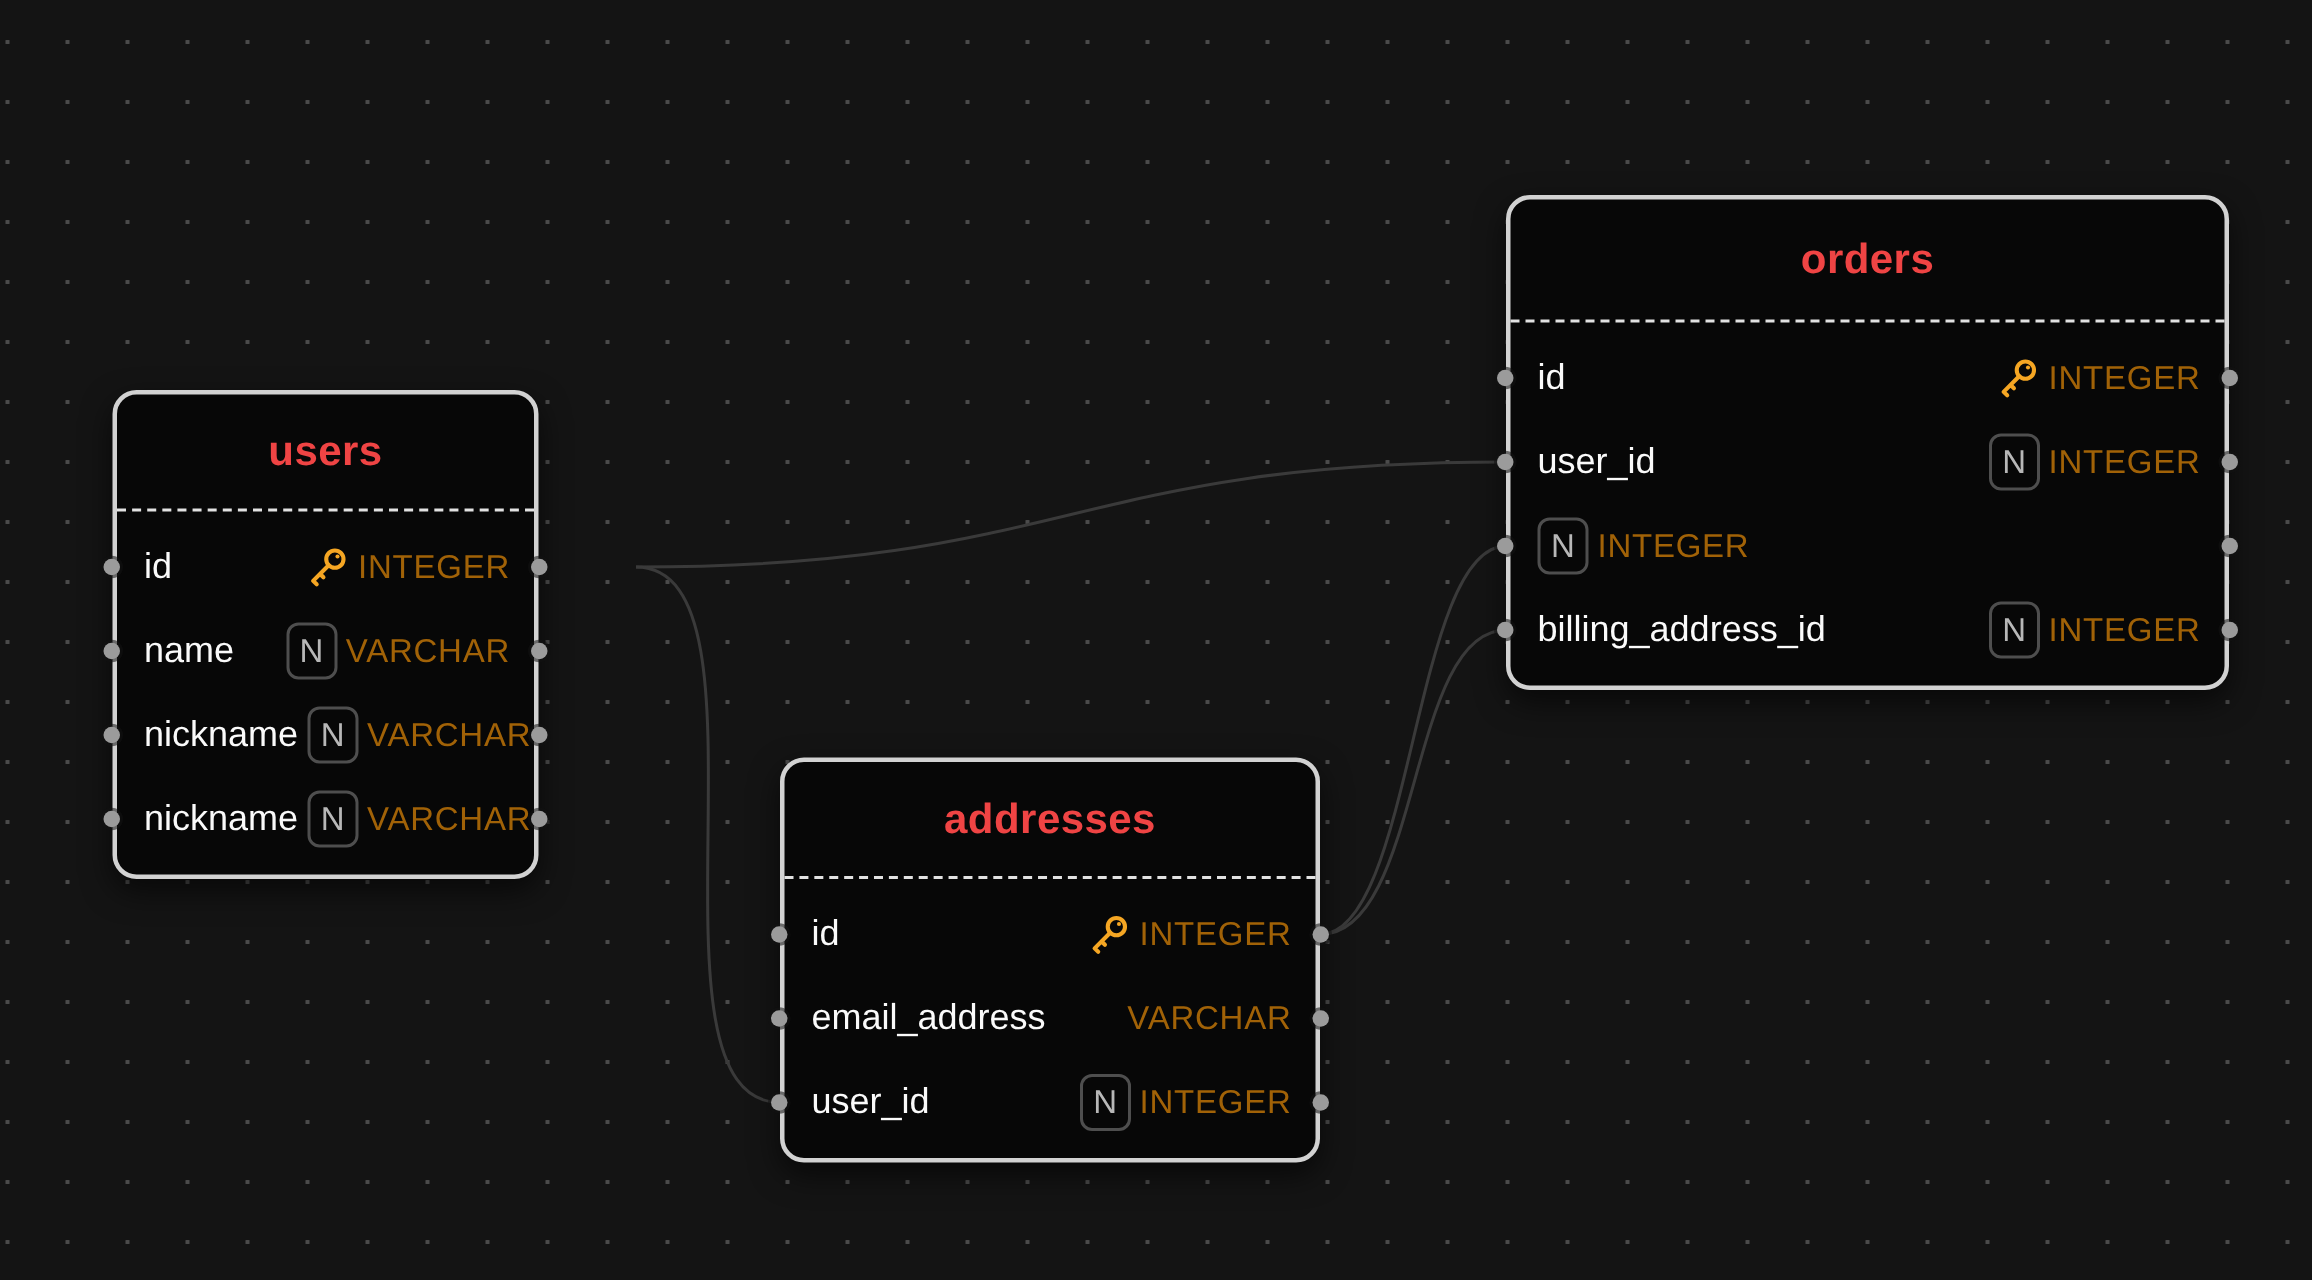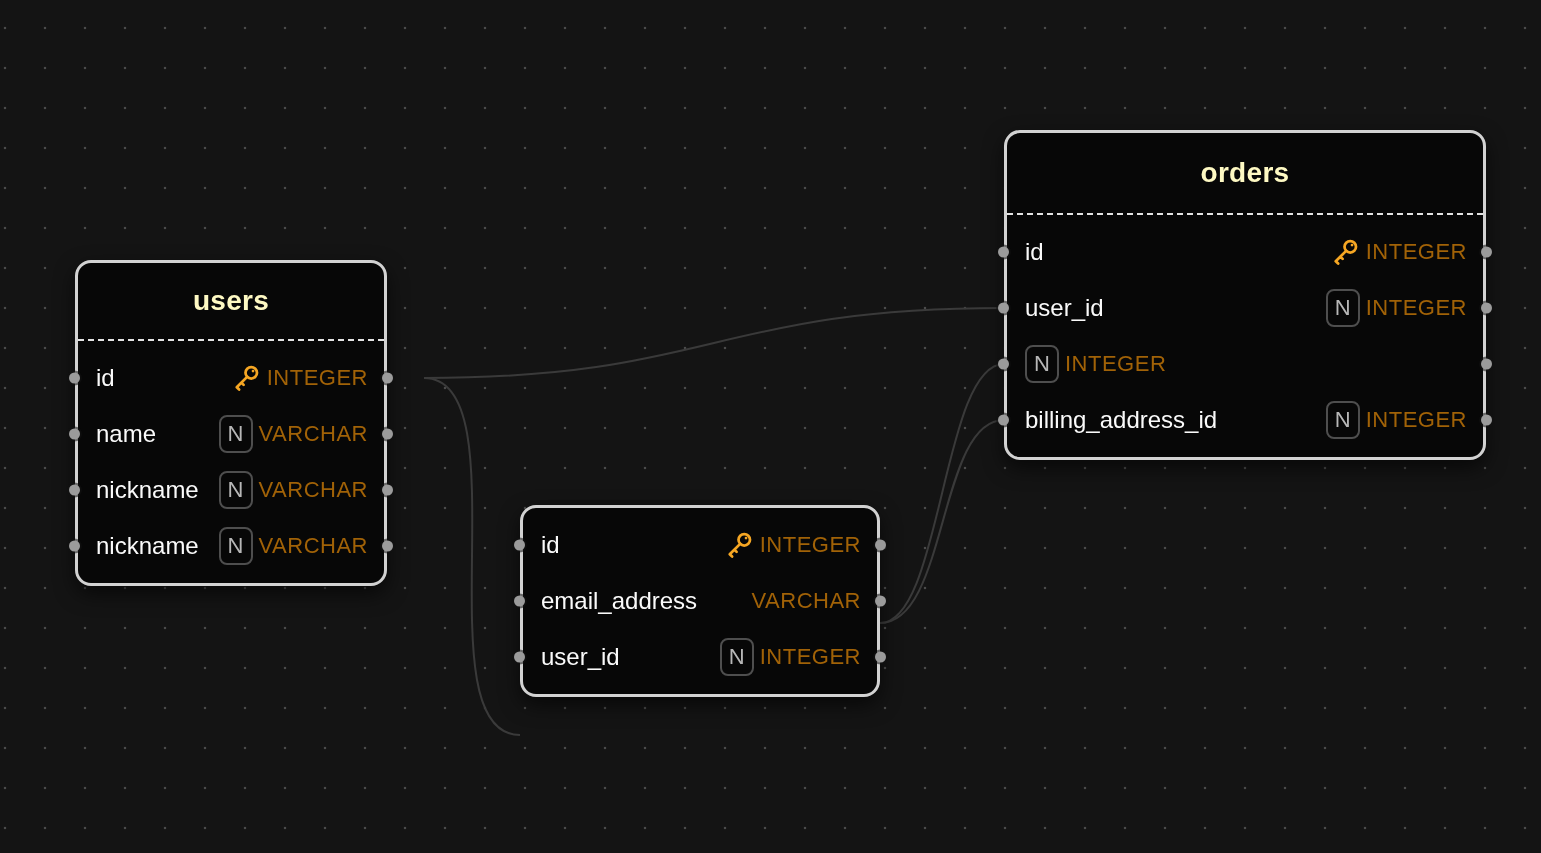--- a/index.html
+++ b/index.html
@@ -11,30 +11,30 @@
     font-family:"Liberation Sans",sans-serif;
   }
   svg.edges{position:absolute;left:0;top:0;width:1541px;height:853px;}
   svg.edges path{fill:none;stroke:#3a3a3a;stroke-width:2px;}
 
   .table{
     position:absolute;box-sizing:border-box;
     background:#070707;border:3px solid #d2d2d2;border-radius:16px;
     box-shadow:0 8px 20px rgba(0,0,0,.6);
   }
-  #table-users{left:75px;top:260px;width:312px;}
+  #table-users{left:75px;top:260px;width:284px;}
   #table-addresses{left:520px;top:505px;width:360px;}
   #table-orders{left:1004px;top:130px;width:482px;}
 
   .t-header{
     height:76px;display:flex;align-items:center;justify-content:center;
     border-bottom:2px dashed #e2e2e2;cursor:move;
   }
   #table-orders .t-header{height:80px;}
-  .t-title{color:#fef9c3;font-size:28px;font-weight:700;letter-spacing:.3px;}
+  .t-title{color:#ef4444;font-size:28px;font-weight:700;letter-spacing:.3px;}
 
   .rows{padding:9px 0;}
   .row{
     position:relative;height:56px;box-sizing:border-box;
     display:flex;align-items:center;gap:6px;padding:0 16px 0 18px;
   }
   .col-name{flex:1;color:#fafafa;font-size:24px;white-space:nowrap;}
   .col-type{color:#a16207;font-size:22px;letter-spacing:.5px;white-space:nowrap;}
   .nbox{
     box-sizing:border-box;width:34px;height:38px;flex:0 0 34px;
@@ -106,20 +106,23 @@
         <span class="col-name">nickname</span>
         <span class="nbox">N</span>
         <span class="col-type">VARCHAR</span>
         <span class="port port-r"></span>
       </div>
 
     </div>
   </div>
 
   <div class="table" id="table-addresses">
+    <div class="t-header">
+      <span class="t-title">addresses</span>
+    </div>
     <div class="rows">
 
       <div class="row">
         <span class="port port-l"></span>
         <span class="col-name">id</span>
         <span class="keybadge">
           <svg viewBox="0 0 24 24" fill="none" stroke="#f5a623" stroke-width="2.2" stroke-linecap="round" stroke-linejoin="round">
             <circle cx="16.2" cy="7.8" r="4.6"></circle>
             <circle cx="17.6" cy="6.4" r="1.1" fill="#f5a623" stroke="none"></circle>
             <path d="M12.9 11.1 L4.6 19.4 M4.6 19.4 L6.5 21.2 M8.3 15.7 L10.1 17.5"></path>

